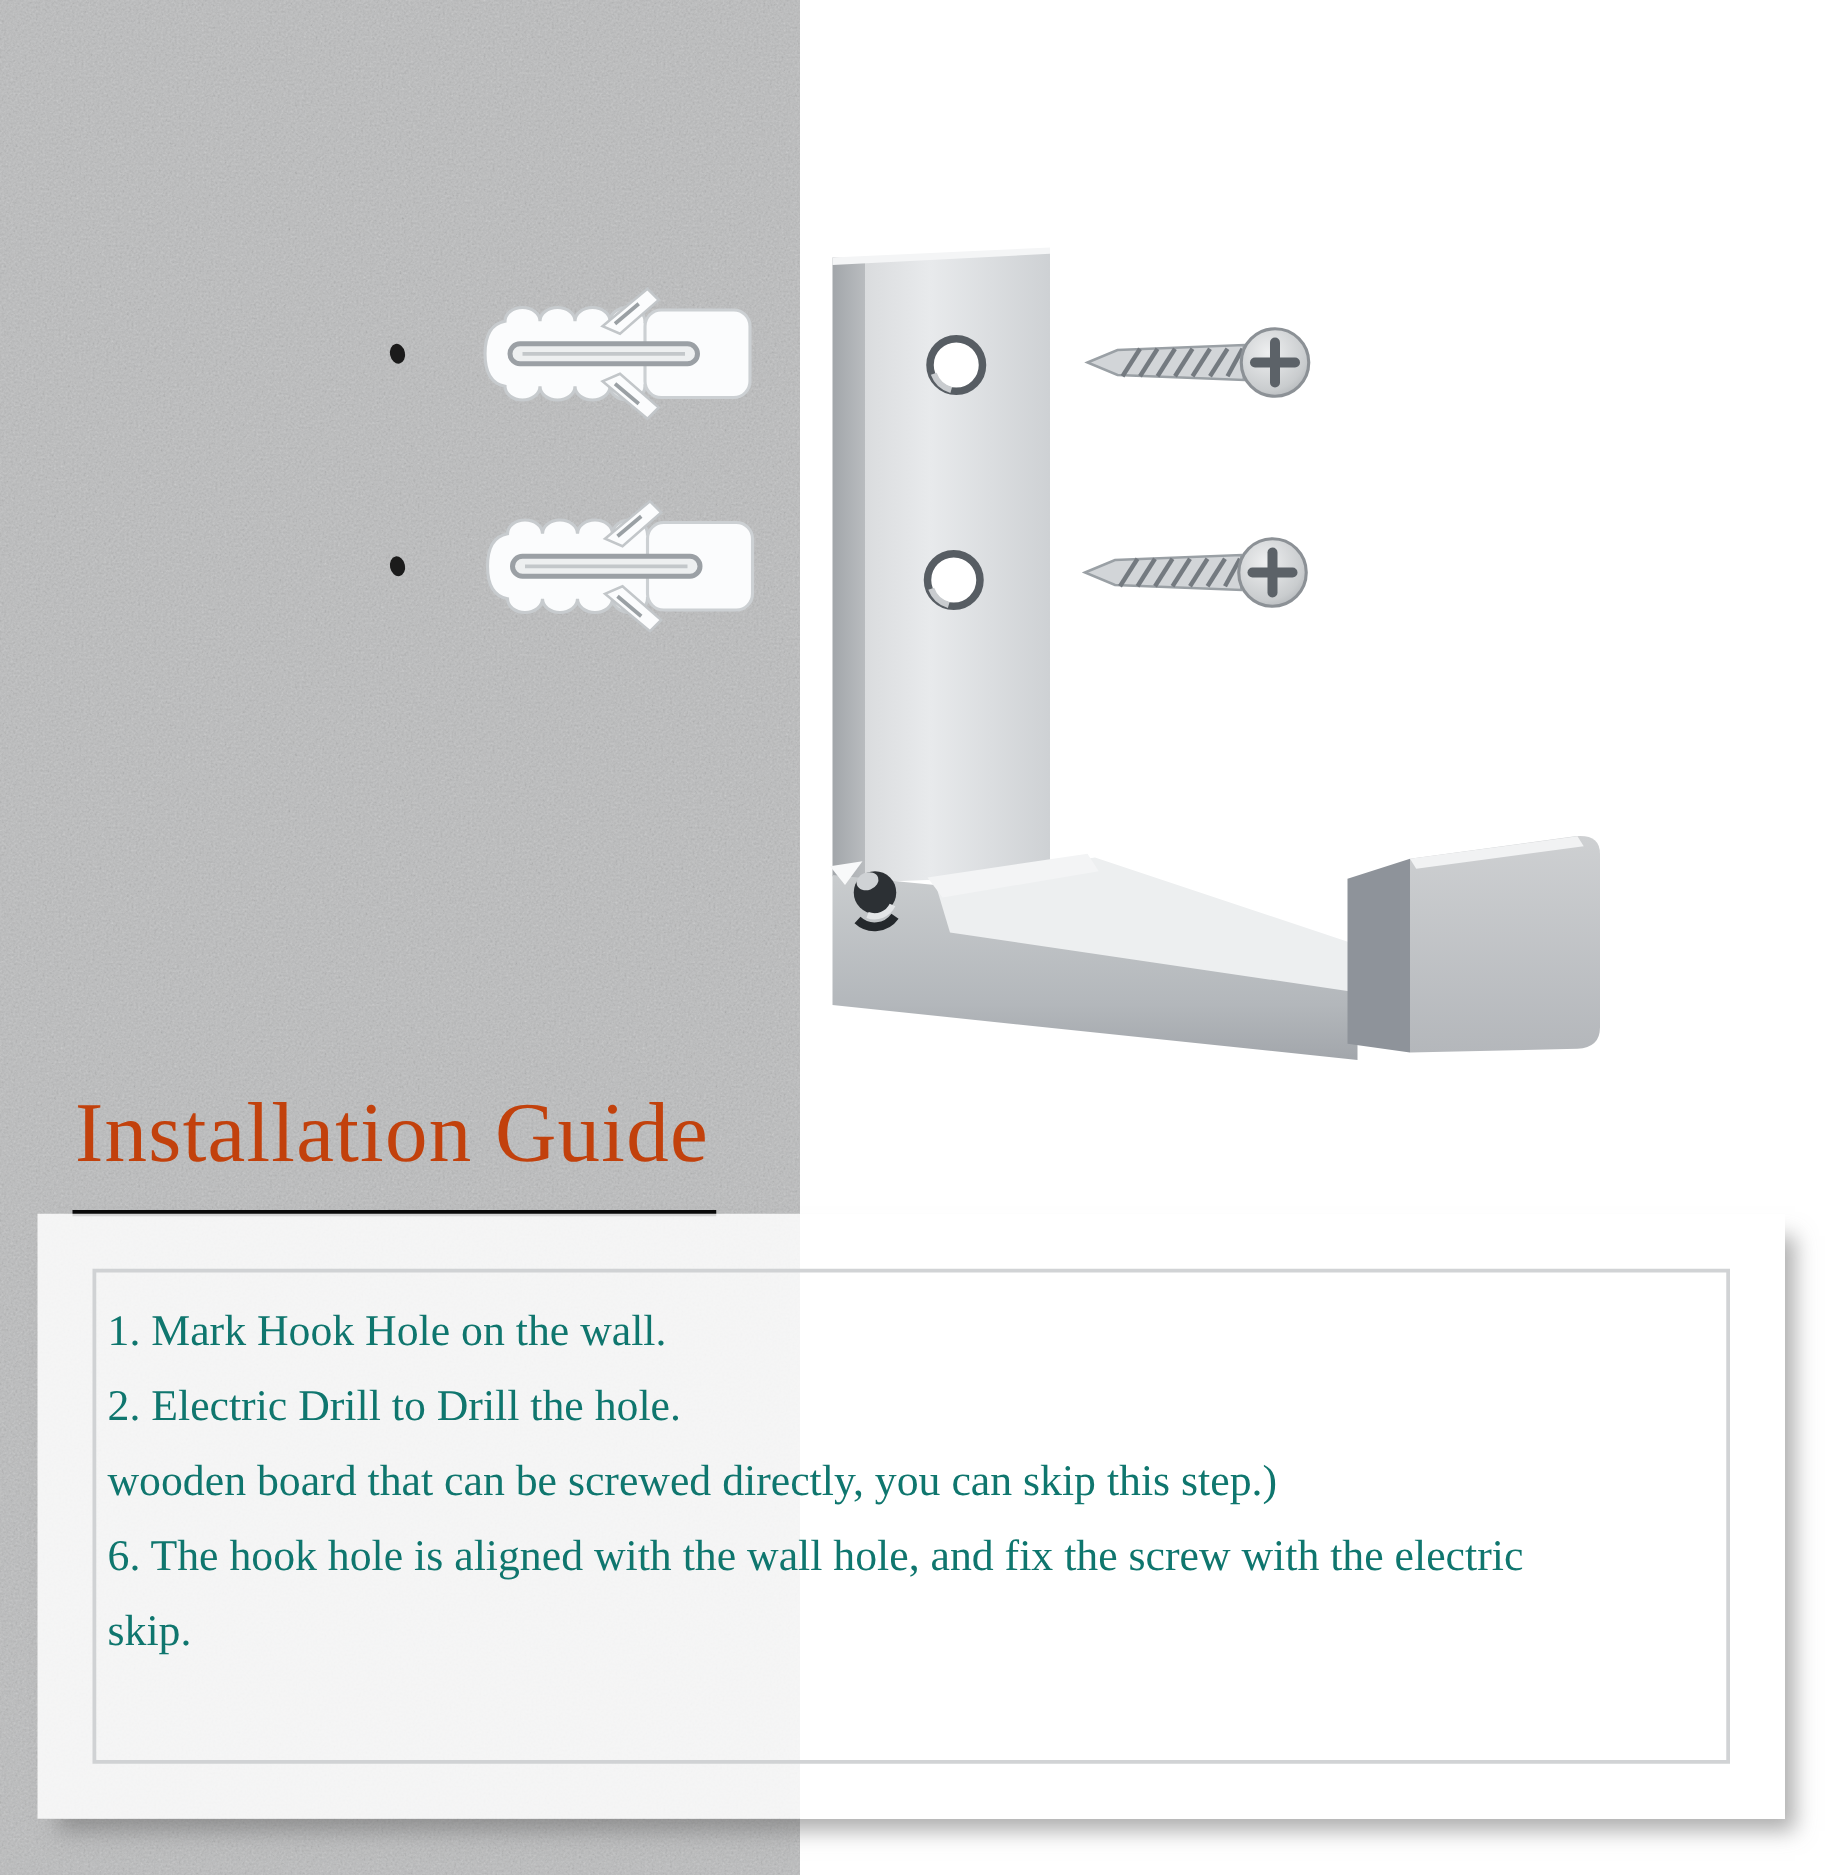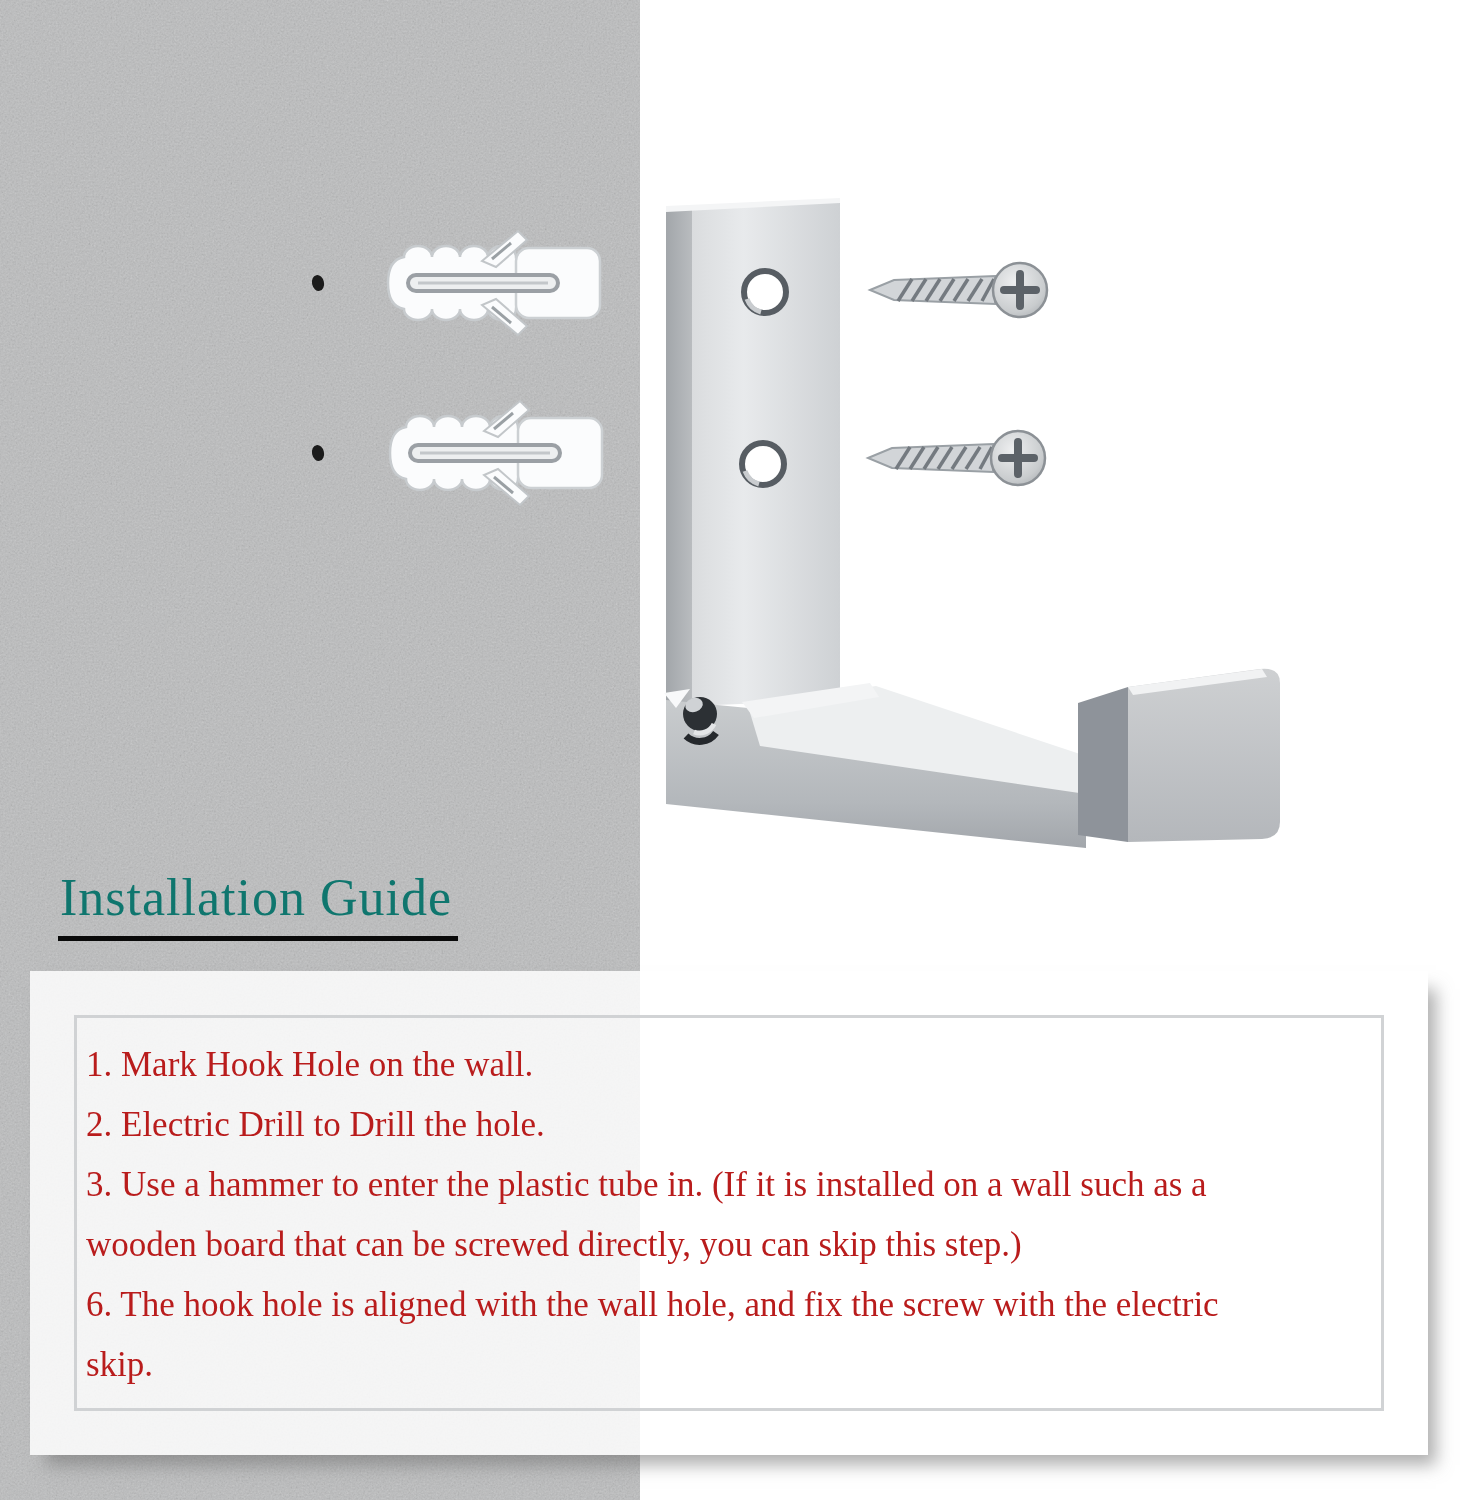--- a/index.html
+++ b/index.html
@@ -10,45 +10,45 @@
     background:#ffffff;
     font-family:"Liberation Serif", serif;
   }
   #scene{position:absolute;left:0;top:0;}
   .title{
     position:absolute;
     left:58px;top:872px;
     margin:0;
     display:inline-block;
     font-family:"Liberation Serif", serif;
-    font-size:52px;
+    font-size:68px;
     font-weight:normal;
     line-height:1.0;
-    color:#0f766e;
+    color:#c2410c;
     letter-spacing:1px;
     border-bottom:5px solid #0a0a0a;
-    padding:0 6px 12px 2px;
+    padding:0 6px 28px 2px;
     white-space:nowrap;
   }
   .panel{
     position:absolute;
     left:30px;top:971px;
     width:1398px;height:484px;
     background:rgba(255,255,255,0.84);
     box-shadow:12px 14px 16px -4px rgba(110,110,110,0.55);
   }
   .panel-inner{
     position:absolute;
     left:44px;top:44px;right:44px;bottom:44px;
     border:3px solid rgba(204,206,208,0.9);
   }
   .guide{
     position:absolute;
     left:56px;top:64px;
-    color:#b91c1c;
+    color:#0f766e;
     font-size:35px;
     line-height:60px;
   }
   .guide div{white-space:nowrap;}
 </style>
 </head>
 <body>
 
 <div id="stage">
 
@@ -159,20 +159,19 @@
     <use href="#screw" x="868" y="458"></use>
   </svg>
 
   <h1 class="title">Installation Guide</h1>
 
   <div class="panel">
     <div class="panel-inner"></div>
     <div class="guide">
       <div>1. Mark Hook Hole on the wall.</div>
       <div>2. Electric Drill to Drill the hole.</div>
-      <div>3. Use a hammer to enter the plastic tube in. (If it is installed on a wall such as a</div>
       <div>wooden board that can be screwed directly, you can skip this step.)</div>
       <div>6. The hook hole is aligned with the wall hole, and fix the screw with the electric</div>
       <div>skip.</div>
     </div>
   </div>
 
 </div>
 
 </body></html>

